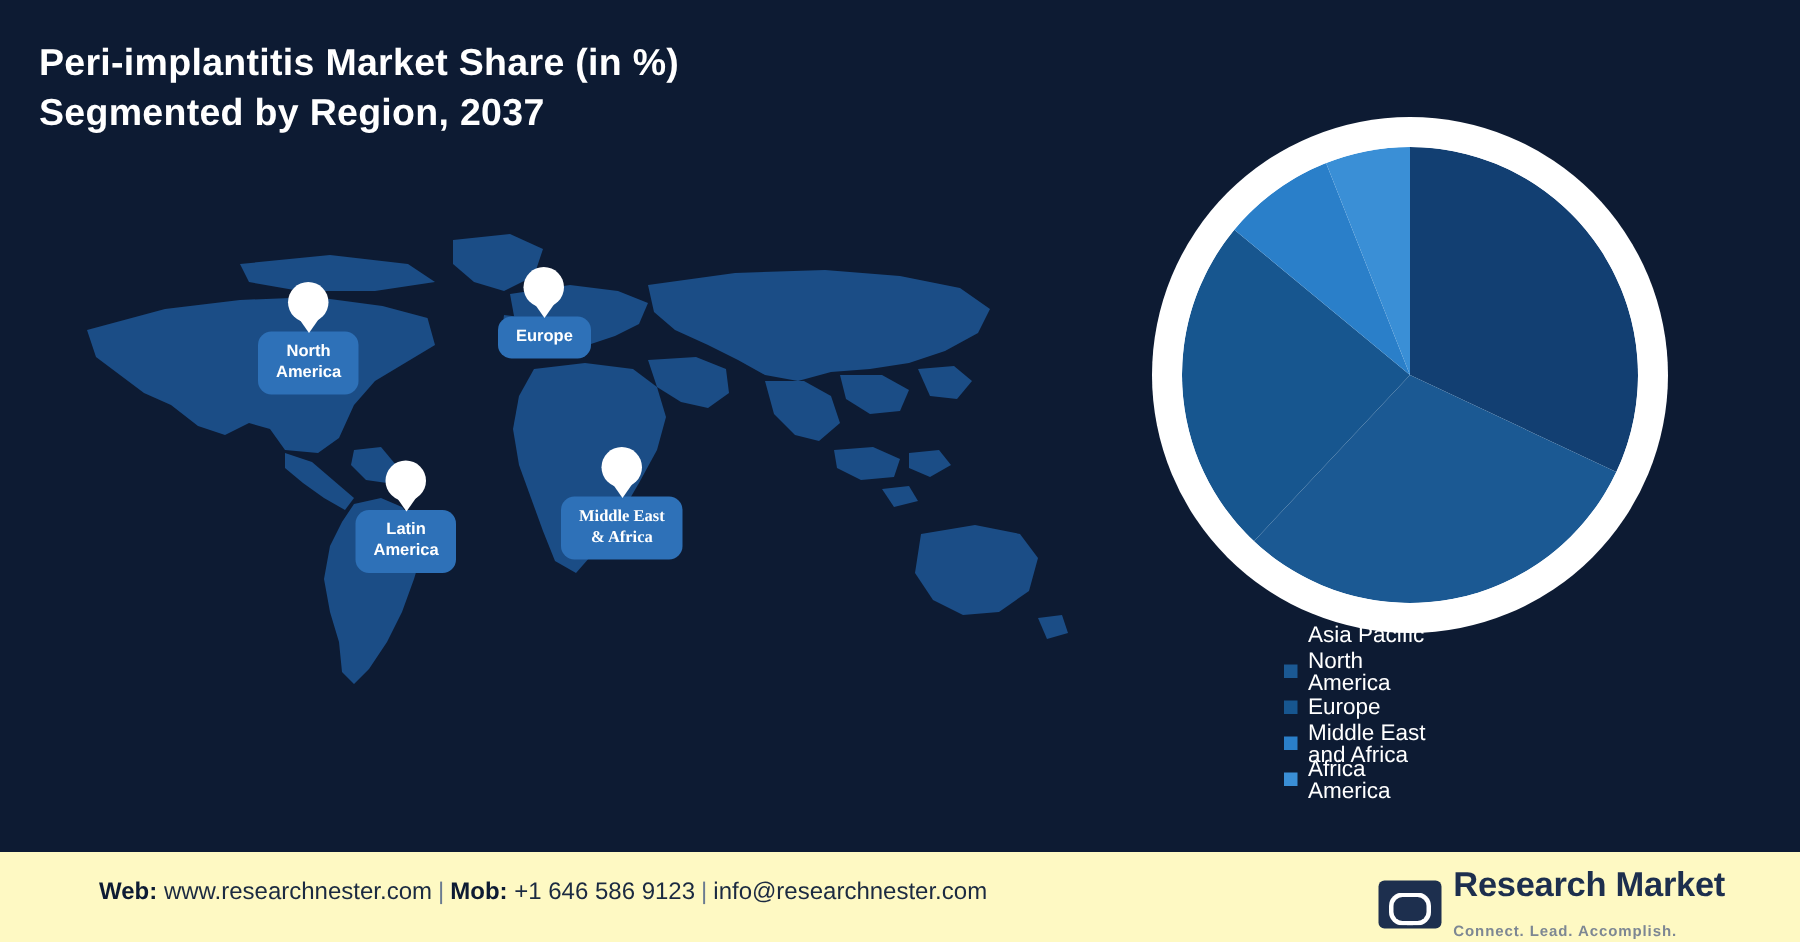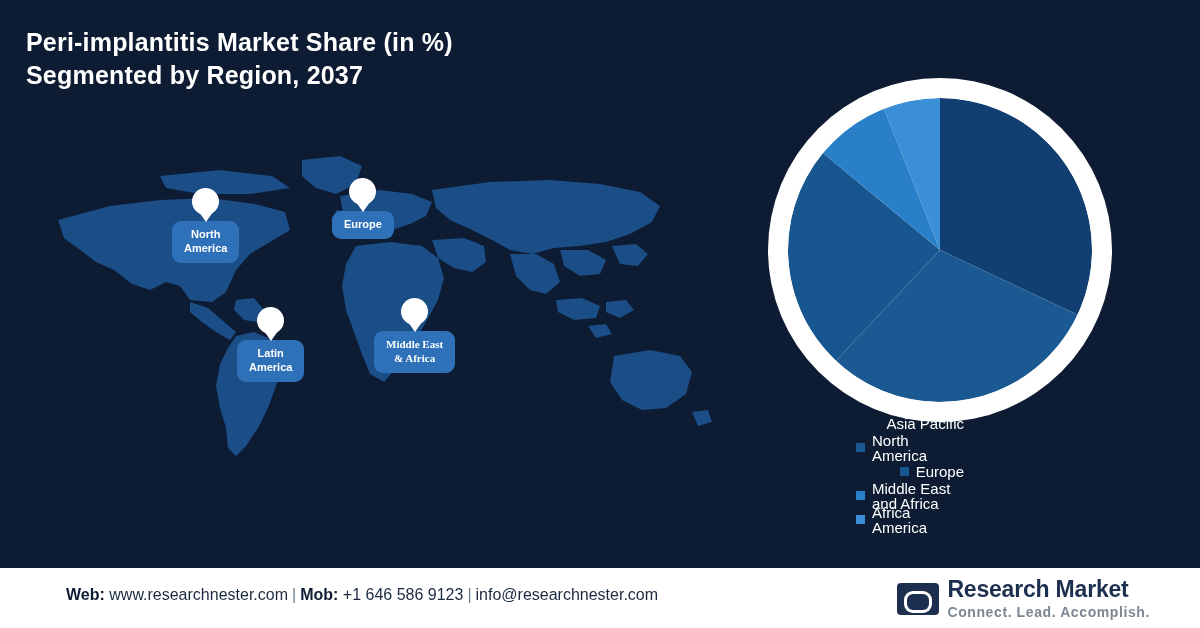--- a/index.html
+++ b/index.html
@@ -19,40 +19,40 @@
   .pin .dot{width:27px;height:27px;border-radius:50%;background:#ffffff;position:relative;margin:0 auto;}
   .pin .dot:after{content:"";position:absolute;left:50%;bottom:-7px;transform:translateX(-50%);width:0;height:0;border-left:7px solid transparent;border-right:7px solid transparent;border-top:10px solid #ffffff;}
   .pin .tag{margin-top:6px;background:#2e71b8;color:#ffffff;font-size:11px;font-weight:bold;line-height:1.25;text-align:center;border-radius:9px;padding:7px 12px;white-space:nowrap;}
 
   
   .pie-ring{position:absolute;left:768px;top:78px;width:344px;height:344px;border-radius:50%;background:#ffffff;box-shadow:0 0 0 0 rgba(0,0,0,0);}
   .pie{position:absolute;left:788px;top:98px;width:304px;height:304px;border-radius:50%;}
 
   
   .legend{position:absolute;left:856px;top:412px;}
-  .legend-row{display:flex;align-items:center;height:23px;margin-bottom:1px;justify-content:flex-end;}
+  .legend-row{display:flex;align-items:center;height:23px;margin-bottom:1px;}
   .legend-row .sw{width:9px;height:9px;margin-right:7px;flex:0 0 auto;}
   .legend-row .lbl{color:#ffffff;font-size:15px;line-height:1;}
   .legend-row.first .sw{visibility:hidden;}
 
   
-  .footer{position:absolute;left:0;bottom:0;width:1200px;height:62px;background:#ffffff;}
+  .footer{position:absolute;left:0;bottom:0;width:1200px;height:62px;background:#fef9c3;}
   .footer-line{position:absolute;left:0;top:0;width:1200px;height:2px;background:#0d1b33;}
   .footer-text{position:absolute;left:66px;top:20px;font-size:16px;color:#1b2a41;}
   .footer-text b{color:#0d1b33;}
   .footer-text .sep{color:#6b7b90;padding:0 4px;}
 
   .brand{position:absolute;right:50px;top:12px;display:flex;align-items:center;}
   .brand .mark{width:42px;height:32px;background:#1d2f4e;border-radius:4px;margin-right:8px;position:relative;}
   .brand .mark:before{content:"";position:absolute;left:7px;top:8px;width:13px;height:16px;border:3px solid #ffffff;border-right:none;border-radius:9px 0 0 9px;}
   .brand .mark:after{content:"";position:absolute;right:7px;top:8px;width:13px;height:16px;border:3px solid #ffffff;border-left:none;border-radius:0 9px 9px 0;}
   .brand .names{line-height:1;}
   .brand .n1{font-size:23px;font-weight:bold;color:#1d2f4e;letter-spacing:-.2px;}
   .brand .n1 .nester{color:#1d2f4e;}
-  .brand .n2{font-size:14px;font-weight:bold;color:#7d8793;letter-spacing:.6px;margin-top:4px;}
+  .brand .n2{font-size:10px;font-weight:bold;color:#7d8793;letter-spacing:.6px;margin-top:16px;}
 </style>
 </head>
 <body>
 
 <div class="page">
 
   <div class="title">
     <span>Peri-implantitis Market Share (in %)</span>
     <span class="l2">Segmented by Region, 2037</span>
   </div>

